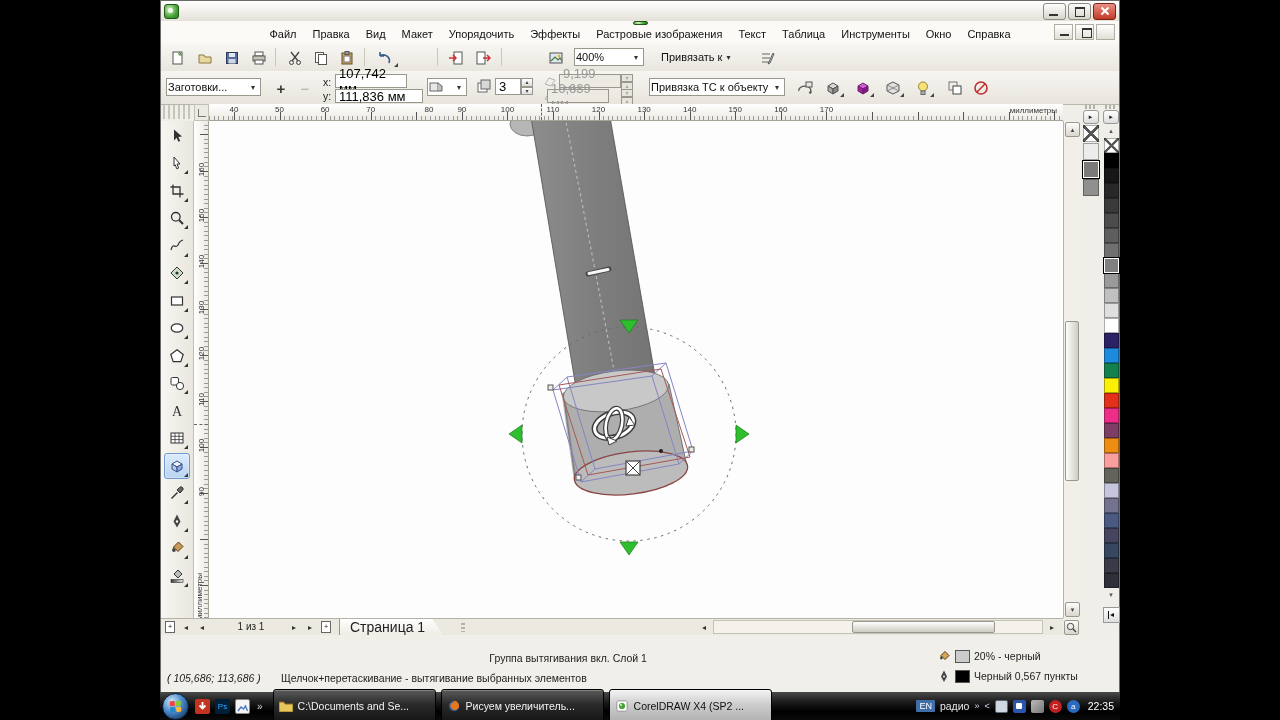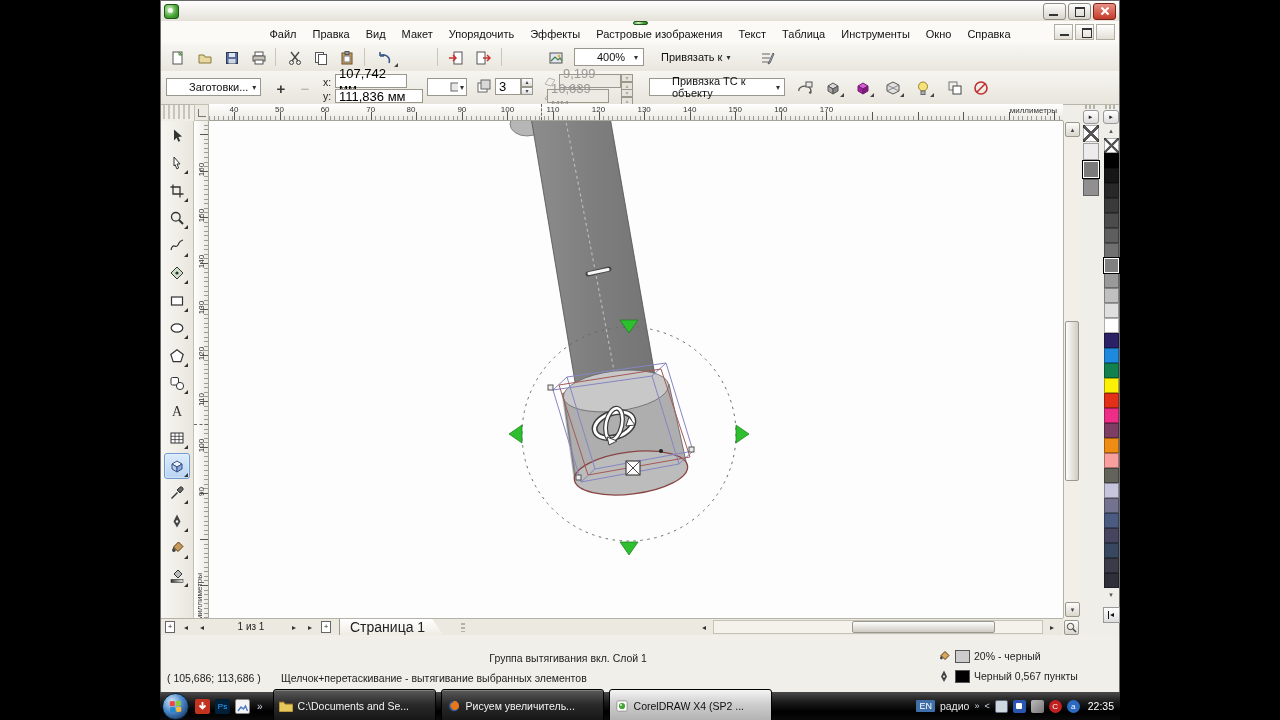--- a/index.html
+++ b/index.html
@@ -23,21 +23,21 @@
   .menubar{position:absolute;left:0;top:20px;width:100%;height:22px;background:#fbfaf7;border-bottom:1px solid #d6d3c9;display:flex;align-items:center;flex-direction:column;}
   .mi{font-size:11px;color:#111;padding:3px 8px;cursor:default;}
   .menu-win-btns{position:absolute;right:4px;top:3px;display:flex;gap:2px;}
   .mwb{width:17px;height:14px;border:1px solid #b0ada3;background:linear-gradient(#fff,#e2dfd5);position:relative;}
   
   .toolbar{position:absolute;left:0;top:42px;width:100%;height:28px;background:linear-gradient(#f8f7f3,#e9e6de);border-bottom:1px solid #cfccc2;}
   .ticon{position:absolute;top:4px;width:20px;height:20px;display:flex;align-items:center;justify-content:center;border:1px solid transparent;border-radius:2px;}
   .sep{position:absolute;top:5px;width:1px;height:18px;background:#c9c6bc;}
   .fly{position:relative;}
   .fly::after{content:"";position:absolute;right:0px;bottom:1px;border-left:4px solid transparent;border-bottom:4px solid #444;}
-  .combo{position:absolute;top:5px;height:18px;background:#fff;border:1px solid #9a978d;font-size:11px;color:#111;display:flex;align-items:center;padding-left:22px;box-sizing:border-box;}
+  .combo{position:absolute;top:5px;height:18px;background:#fff;border:1px solid #9a978d;font-size:11px;color:#111;display:flex;align-items:center;padding-left:1px;box-sizing:border-box;}
   .combo .arr,.darr{margin-left:auto;width:14px;text-align:center;font-size:8px;color:#333;align-self:stretch;display:flex;align-items:center;justify-content:center;}
   .flatdrop{position:absolute;top:5px;height:18px;font-size:11px;color:#111;display:flex;align-items:center;gap:4px;}
   
   .propbar{position:absolute;left:0;top:70px;width:100%;height:33px;background:linear-gradient(#f6f5f0,#e8e5dd);border-bottom:1px solid #b9b6ac;font-size:11px;}
   .pfield{position:absolute;height:14px;background:#fff;border:1px solid #9a978d;font-size:13px;padding:0 3px;display:flex;align-items:center;box-sizing:border-box;}
   .pfield.gray{background:#eceae3;color:#999;}
   .plabel{position:absolute;font-size:10.5px;color:#222;}
   .spin{position:absolute;display:flex;flex-direction:column;width:12px;height:16px;}
   .spin span{flex:1;border:1px solid #9a978d;background:linear-gradient(#fff,#ddd);font-size:6px;line-height:6px;text-align:center;color:#444;}
   .spin.gray span{color:#aaa;background:#e7e4dc;}
@@ -89,21 +89,21 @@
   .nav{position:absolute;top:1px;width:14px;height:14px;display:flex;align-items:center;justify-content:center;font-size:8px;color:#333;}
   .addpg{box-sizing:border-box;border:1px solid #666;background:#fff;width:10px;height:12px;font-size:8px;line-height:10px;text-align:center;color:#333;top:2px;}
   .pgind{position:absolute;left:60px;top:2px;width:60px;text-align:center;font-size:10px;color:#222;}
   .pgtab{position:absolute;left:178px;top:0px;height:16px;padding:0 18px 0 10px;background:linear-gradient(#fff,#efece4);border:1px solid #9a978d;border-top:none;clip-path:polygon(0 0,calc(100% - 12px) 0,100% 100%,0 100%);font-size:14px;display:flex;align-items:center;color:#222;}
   .hsplit{position:absolute;left:300px;top:4px;width:4px;height:9px;background:repeating-linear-gradient(#b5b2a8 0 2px,transparent 2px 4px);}
   .htrack{position:absolute;left:552px;top:1px;width:330px;height:14px;background:#f4f2ea;border:1px solid #c5c2b8;box-sizing:border-box;}
   .hthumb{position:absolute;left:138px;top:0px;width:143px;height:12px;background:linear-gradient(#fdfdfd,#cfccc2);border:1px solid #9a978d;border-radius:2px;box-sizing:border-box;}
   
   .statusbar{position:absolute;left:0;top:634px;width:100%;height:58px;background:#f1efe9;font-size:10.5px;color:#222;}
   .st-center{position:absolute;left:0;top:17px;width:85%;text-align:center;}
-  .st-coords{position:absolute;left:6px;top:37px;}
+  .st-coords{position:absolute;left:6px;top:37px;font-style:italic;}
   .st-hint{position:absolute;left:120px;top:37px;}
   .ind{position:absolute;left:776px;display:flex;align-items:center;gap:4px;}
   .ind .sw{width:15px;height:13px;border:1px solid #555;box-sizing:border-box;}
   
   .taskbar{position:absolute;left:0;top:692px;width:960px;height:28px;background:linear-gradient(#4a4a4a,#1c1c1c 35%,#000 70%,#0a0a0a);display:flex;align-items:center;}
   .orb{width:25px;height:25px;margin:0 6px 0 2px;border-radius:50%;background:radial-gradient(circle at 35% 30%,#cfe8f8,#4a87c9 45%,#173a66 85%);border:1px solid #0a1c33;position:relative;flex:none;}
   .orb .fl{position:absolute;left:7px;top:7px;width:11px;height:11px;transform:rotate(-4deg);display:grid;grid-template-columns:1fr 1fr;grid-template-rows:1fr 1fr;gap:1px;}
   .orb .fl b{border-radius:1px;}
   .ql{display:flex;align-items:center;gap:5px;margin-right:8px;}
   .qlicon{width:15px;height:15px;border-radius:2px;flex:none;}
@@ -358,21 +358,21 @@
 
     <div class="dots"></div>
     <div class="corner"></div>
     <div class="rulerh">
       <div>
 
       <span class="rh-num" style="left: 25px;">40</span>
           <span class="rh-num" style="left: 70.57px;">50</span>
           <span class="rh-num" style="left: 116.14px;">60</span>
           <span class="rh-num" style="left: 161.71px;">70</span>
-          <span class="rh-num" style="left: 202px;">80</span>
+          <span class="rh-num" style="left: 220px;">80</span>
           <span class="rh-num" style="left: 252.85px;">90</span>
           <span class="rh-num" style="left: 298.42px;">100</span>
           <span class="rh-num" style="left: 343.99px;">110</span>
           <span class="rh-num" style="left: 389.56px;">120</span>
           <span class="rh-num" style="left: 435.13px;">130</span>
           <span class="rh-num" style="left: 480.7px;">140</span>
           <span class="rh-num" style="left: 526.27px;">150</span>
           <span class="rh-num" style="left: 571.84px;">160</span>
           <span class="rh-num" style="left: 617.41px;">170</span>
         </div>

